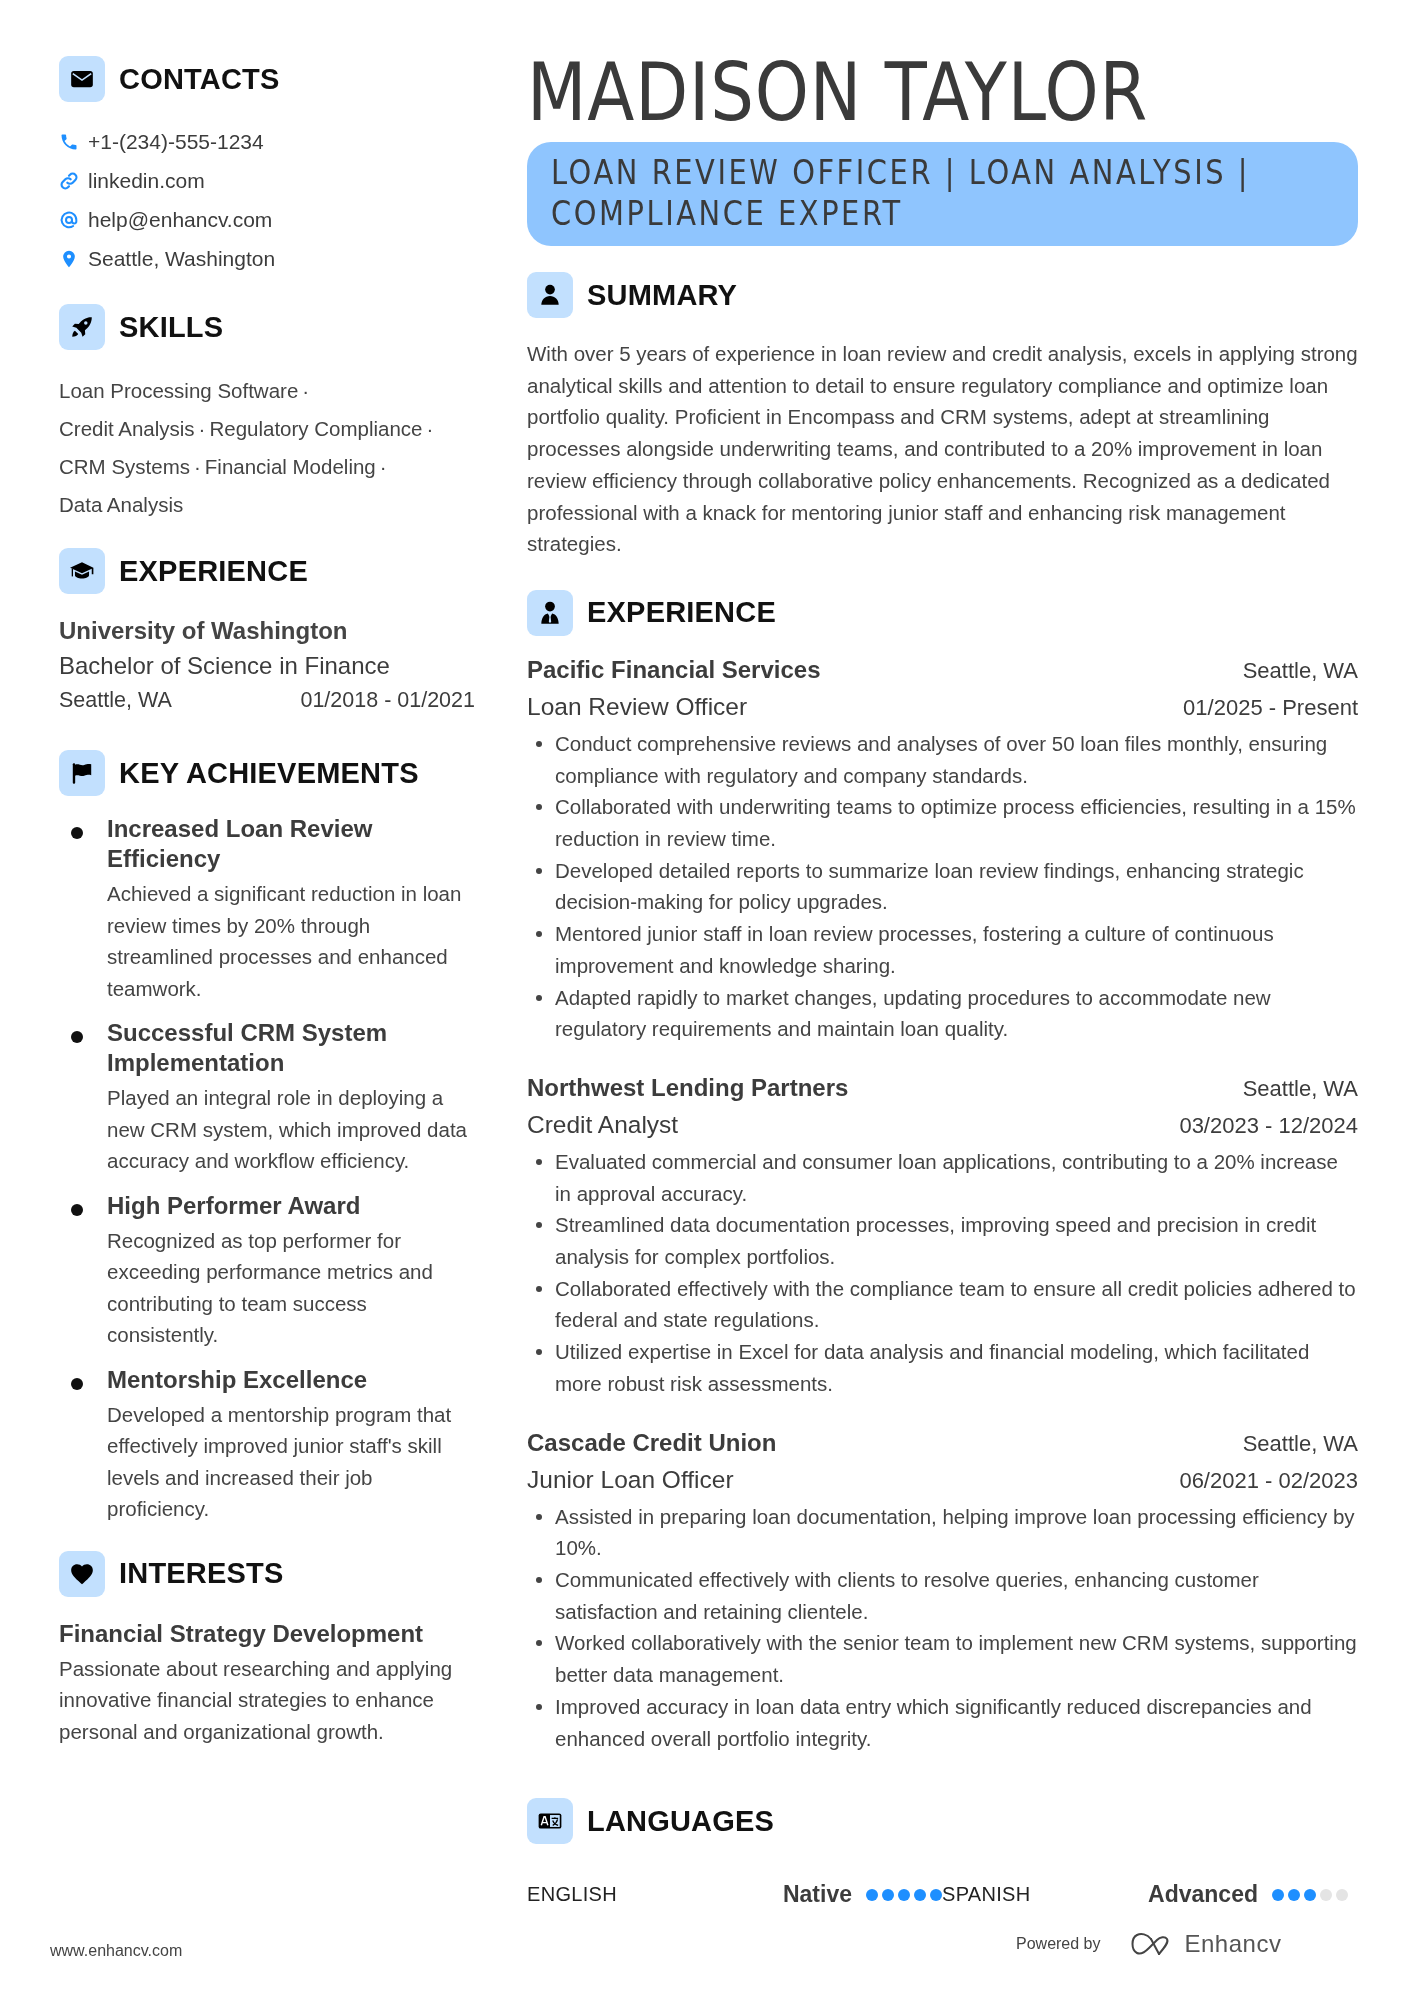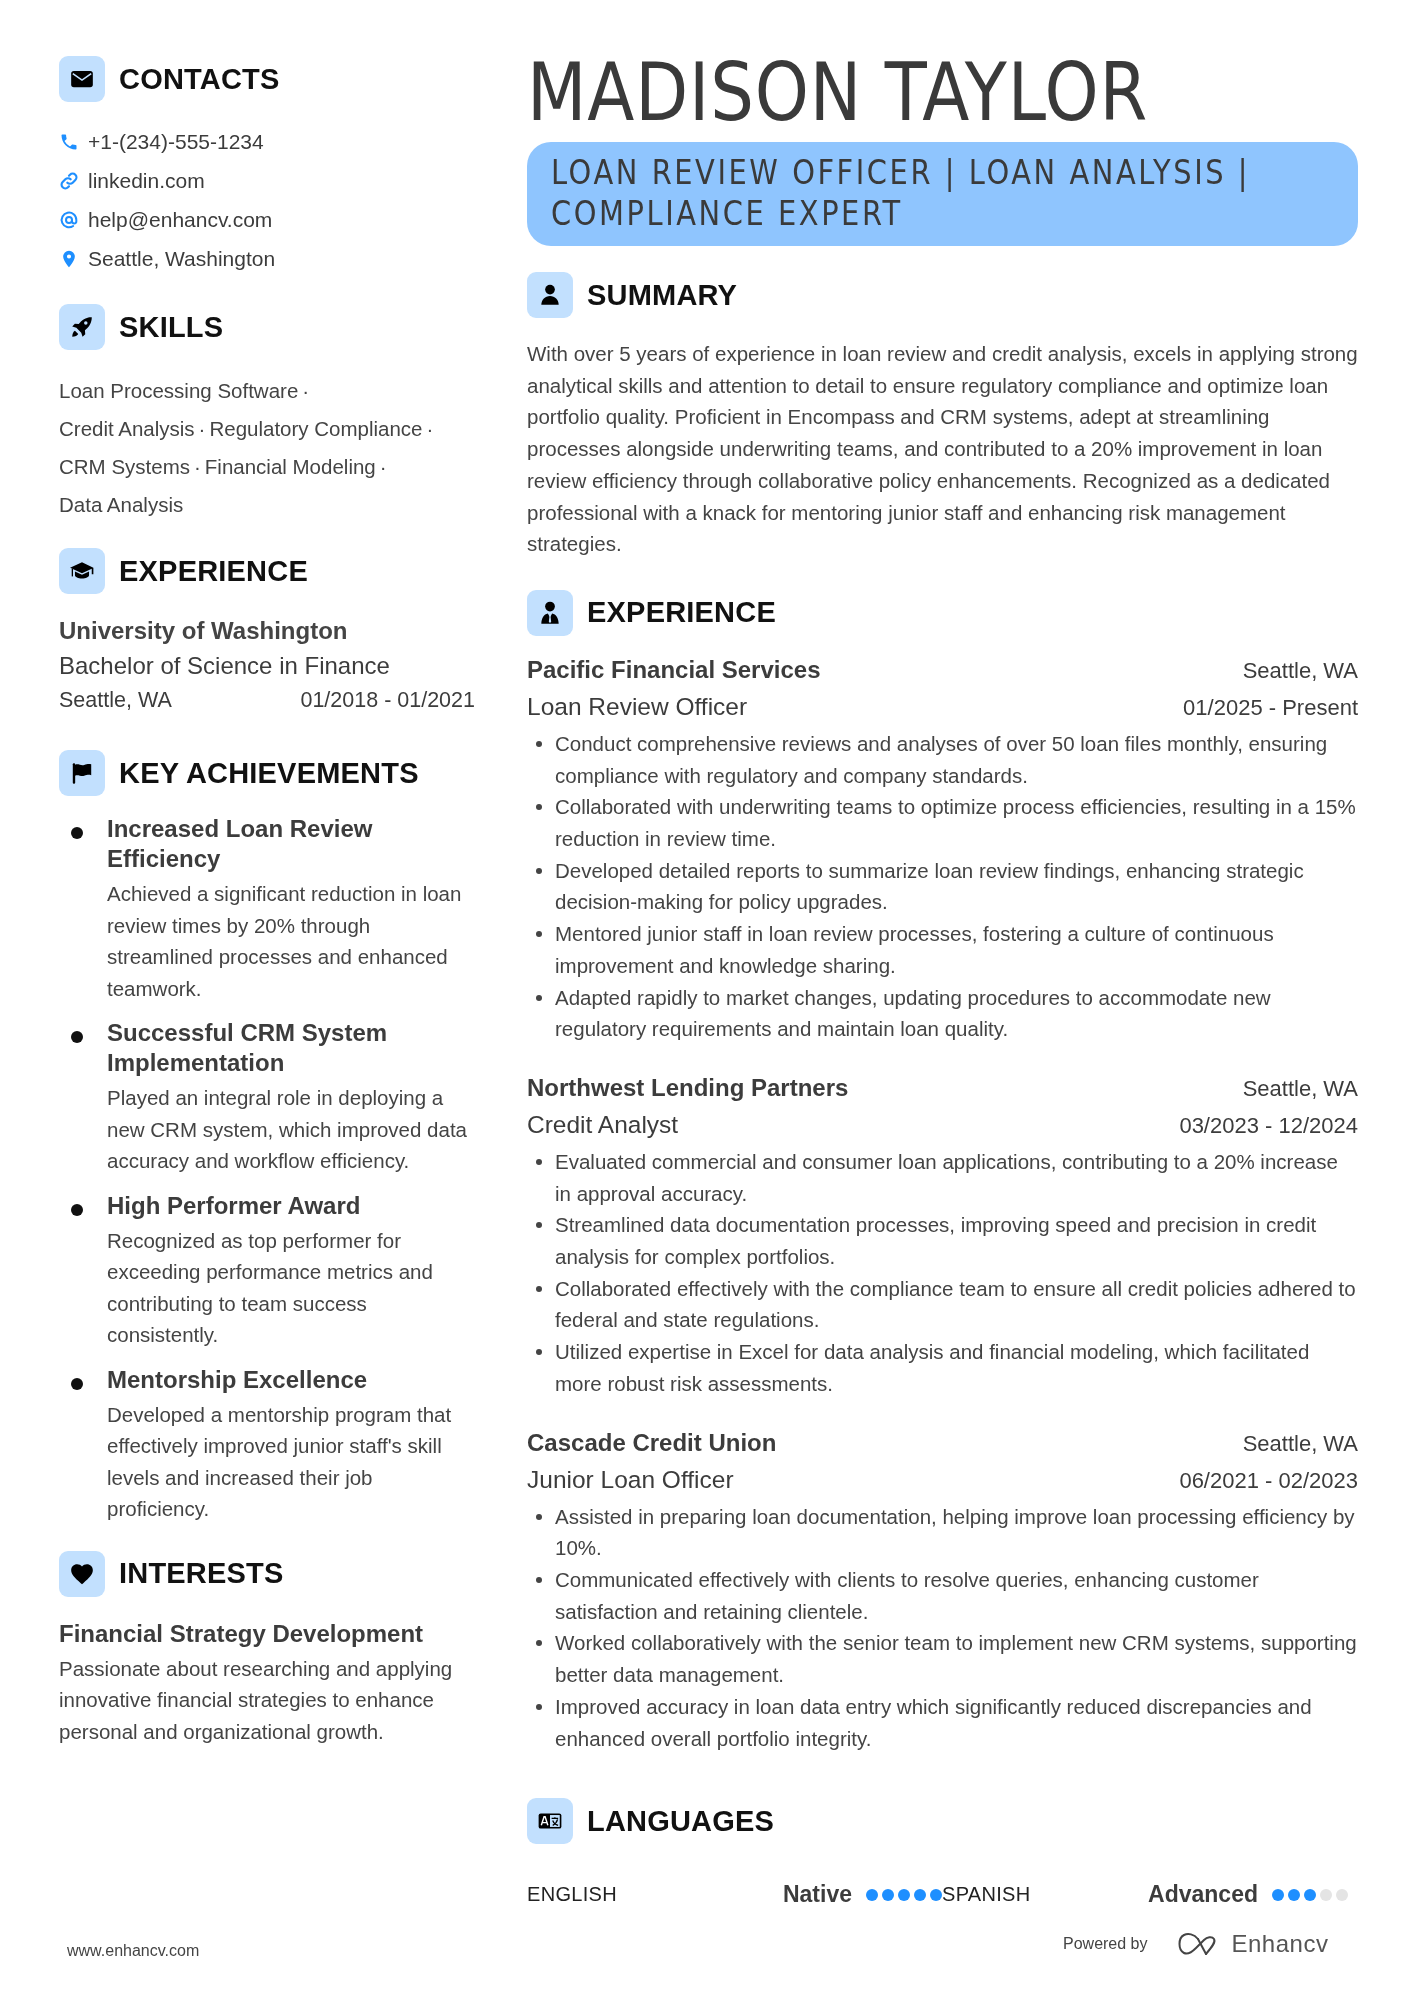--- a/index.html
+++ b/index.html
@@ -61,22 +61,22 @@
   .bullets li::before { content: ""; position: absolute; left: 9px; top: 13px; width: 6px; height: 6px; border-radius: 50%; background: #444; }
 
   .langs { margin-top: 24px; display: flex; align-items: flex-end; height: 40px; }
   .lang { display: flex; align-items: center; width: 415px; }
   .lang-name { font-size: 20px; color: #222; width: 220px; letter-spacing: 0.3px; }
   .lang-level { font-size: 23px; font-weight: bold; color: #3c3c3c; text-align: right; width: 115px; margin-right: 14px; }
   .dots { display: flex; gap: 4px; }
   .dot { width: 12px; height: 12px; border-radius: 50%; background: #e4e4e4; }
   .dot.on { background: #1e8fff; }
 
-  .footer-left { position: absolute; left: 67px; top: 1942px; font-size: 16px; color: #444; }
-  .footer-right { position: absolute; left: 1063px; top: 1930px; display: flex; align-items: center; }
+  .footer-left { position: absolute; left: 50px; top: 1942px; font-size: 16px; color: #444; }
+  .footer-right { position: absolute; left: 1016px; top: 1930px; display: flex; align-items: center; }
   .powered { font-size: 16px; color: #444; margin-right: 26px; }
   .brand-logo { width: 46px; height: 26px; margin-right: 12px; }
   .brand-name { font-size: 24px; color: #555; letter-spacing: 0.5px; }
 </style>
 </head>
 <body>
 
 <div class="left">
 
   <section>

